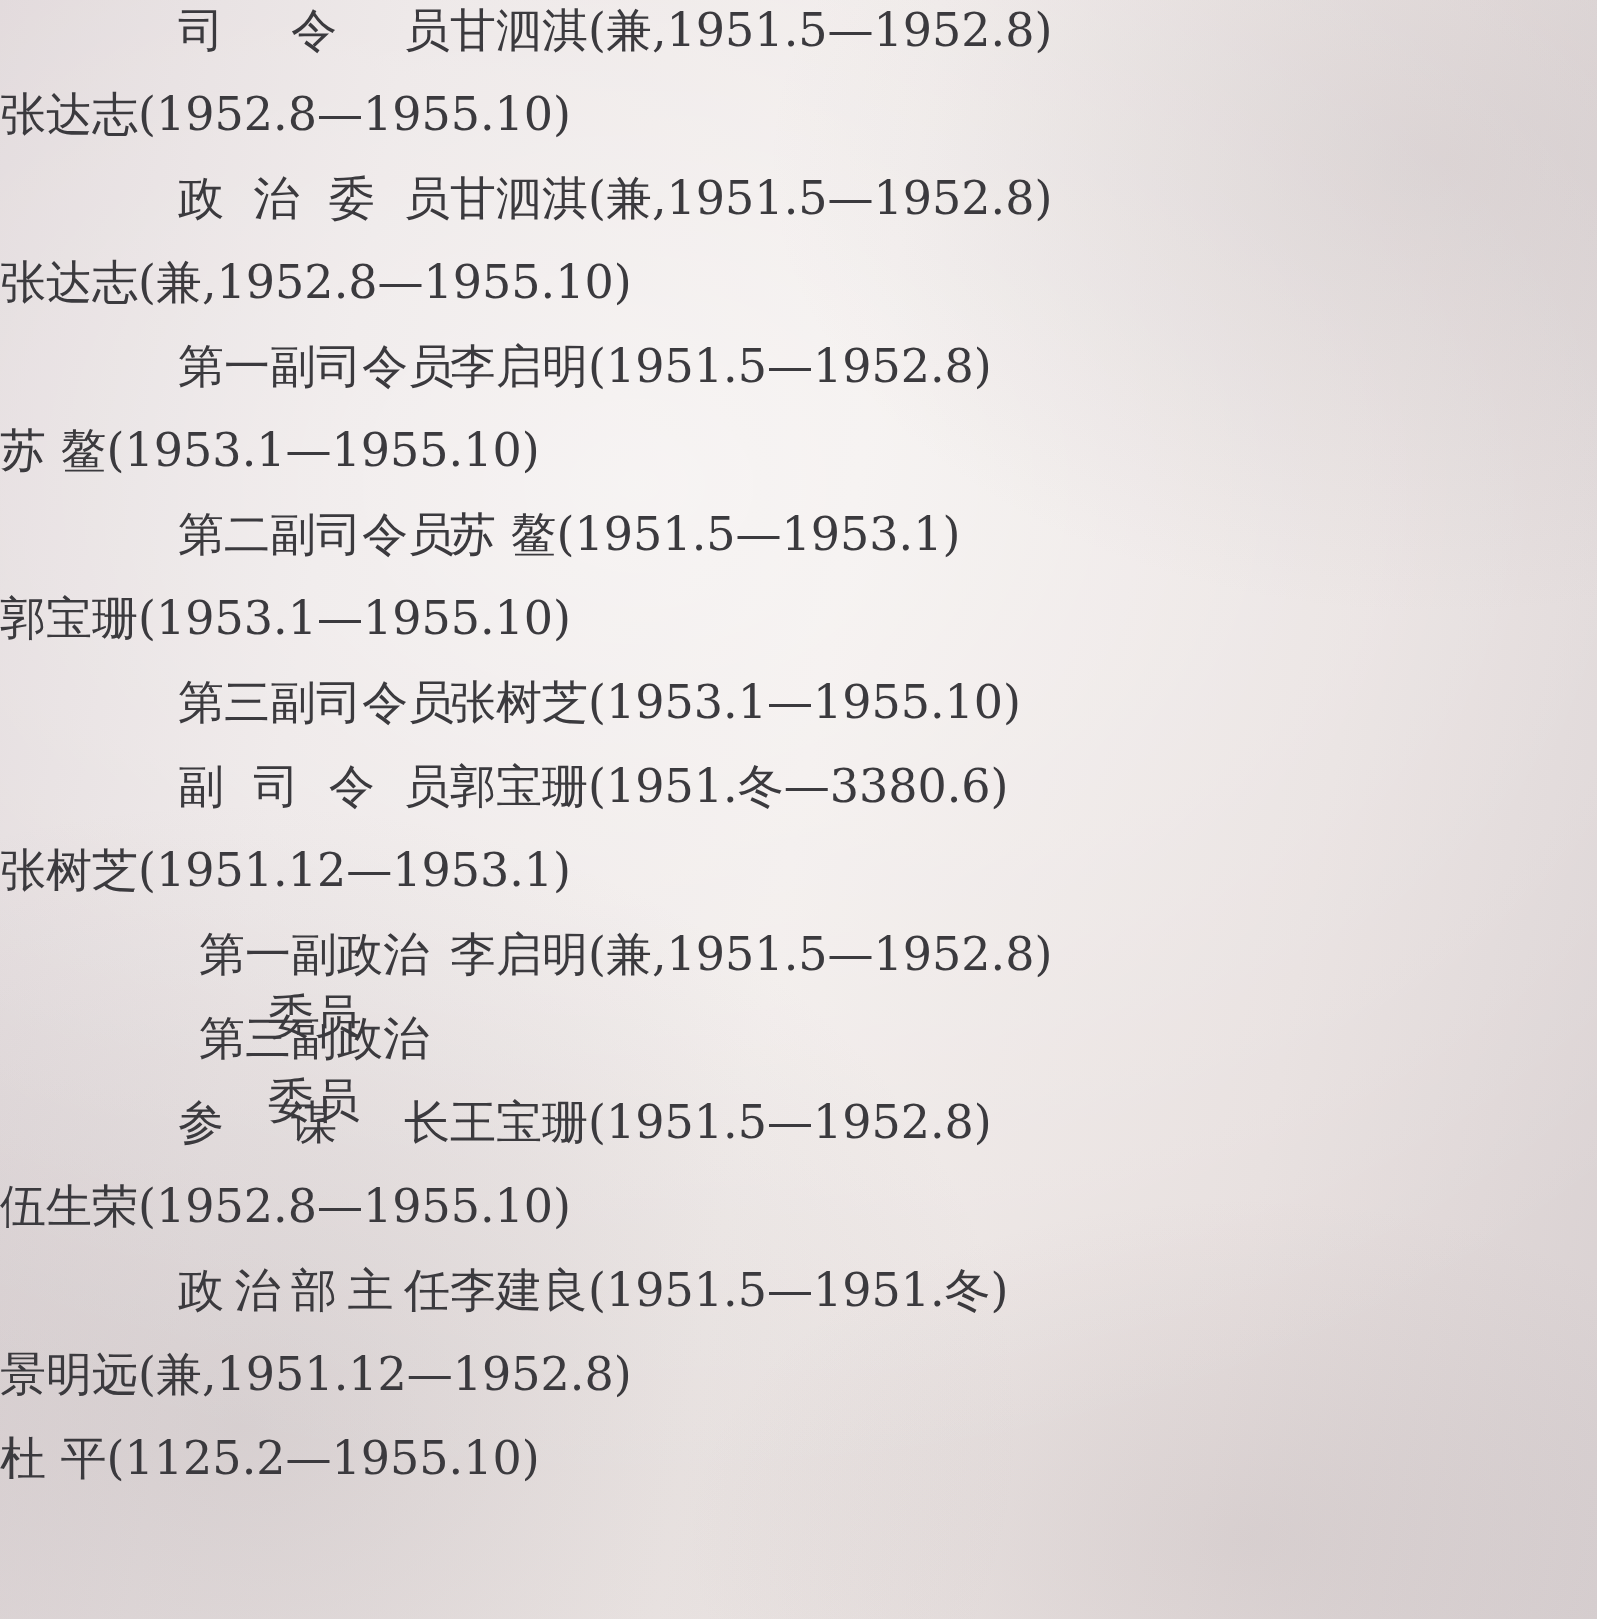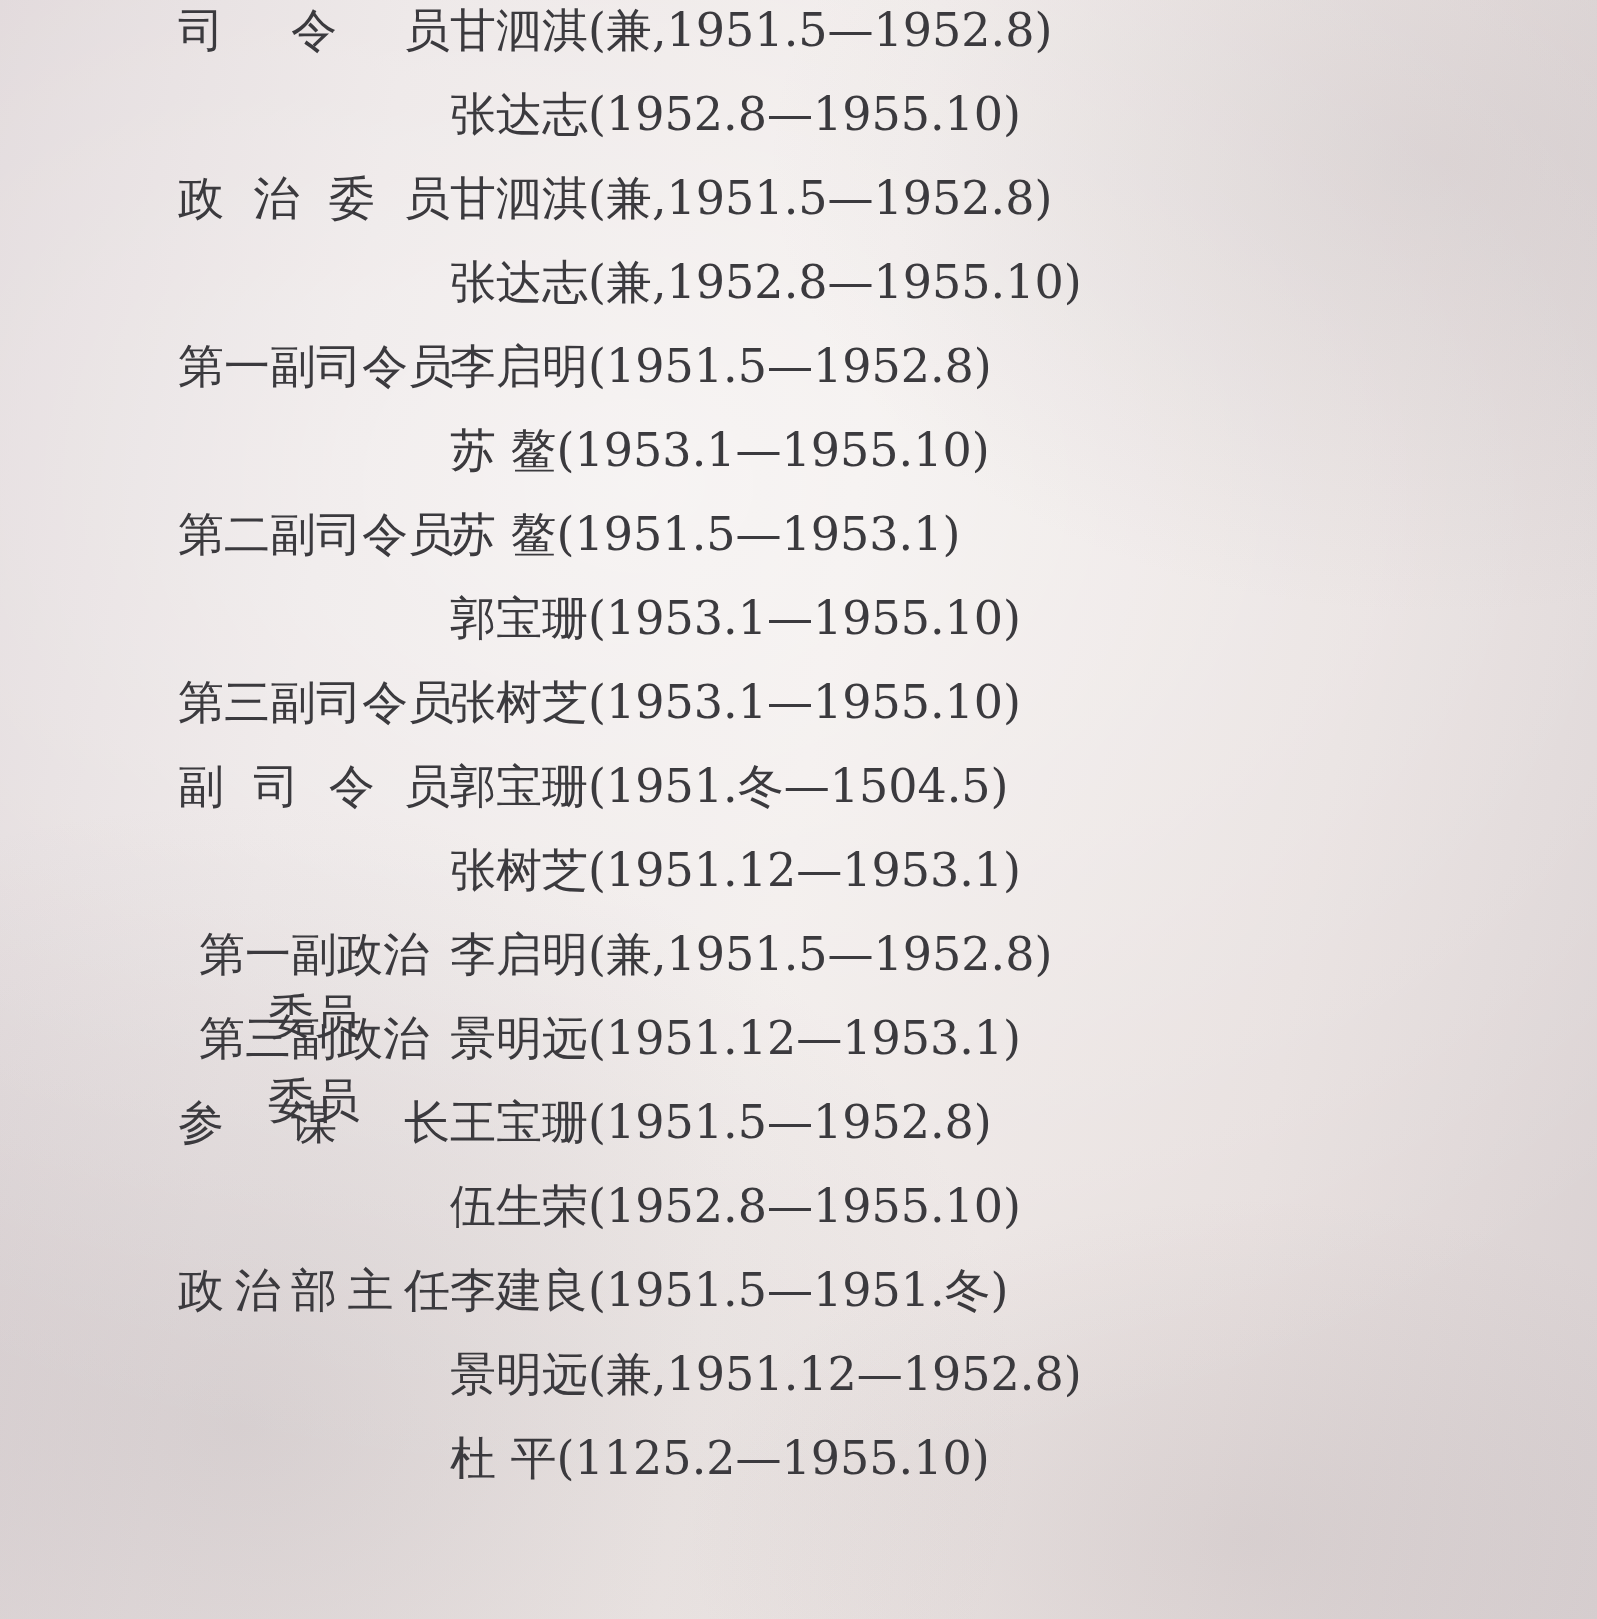--- a/index.html
+++ b/index.html
@@ -65,21 +65,20 @@
     text-align: center;
   }
   .entry-cell {
     font-size: 46px;
     color: #3b3a3e;
     white-space: nowrap;
     font-family: "DejaVu Serif", serif;
     text-align: center;
   }
   .cont {
-    padding-left: 450px;
   }
   .clip-row {
     height: 60px;
     overflow: hidden;
   }
   .blurwrap {
     filter: blur(0.35px);
   }
 </style>
 </head>
@@ -156,35 +155,34 @@
     <div class="entry-cell">张树芝(1953.1—1955.10)</div>
   </div>
 
   <div class="row">
     <div class="title-cell">
       <span>副</span>
       <span>司</span>
       <span>令</span>
       <span>员</span>
     </div>
-    <div class="entry-cell">郭宝珊(1951.冬—1504.5)</div>
+    <div class="entry-cell">郭宝珊(1951.冬—3380.6)</div>
   </div>
   <div class="row">
     <div class="entry-cell cont">张树芝(1951.12—1953.1)</div>
   </div>
 
   <div class="row">
     <div class="title-cell solid">第一副政治委员</div>
     <div class="entry-cell">李启明(兼,1951.5—1952.8)</div>
   </div>
 
 
   <div class="row">
     <div class="title-cell solid">第三副政治委员</div>
-    <div class="entry-cell">景明远(1951.12—1953.1)</div>
   </div>
 
   <div class="row">
     <div class="title-cell">
       <span>参</span>
       <span>谋</span>
       <span>长</span>
     </div>
     <div class="entry-cell">王宝珊(1951.5—1952.8)</div>
   </div>

